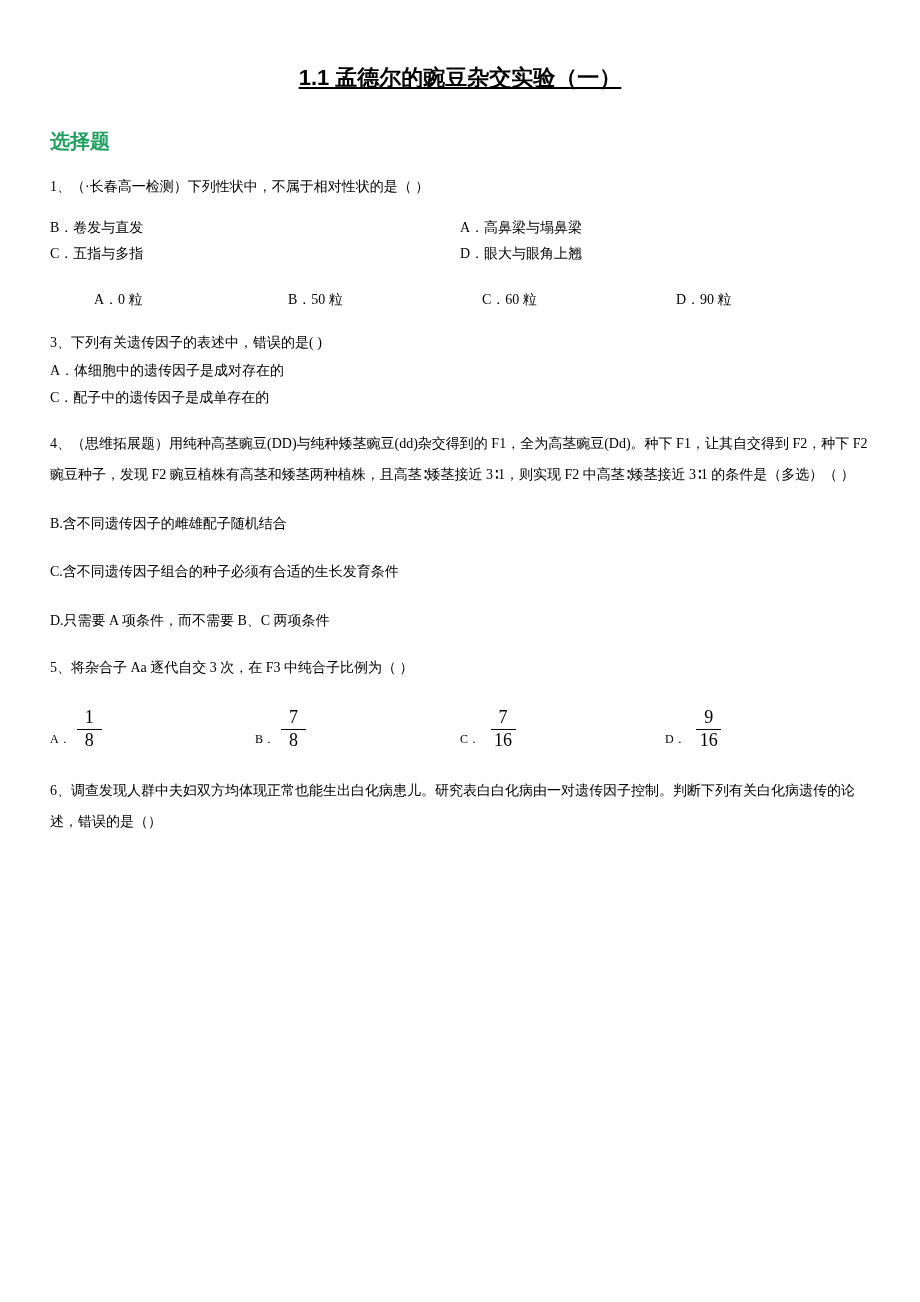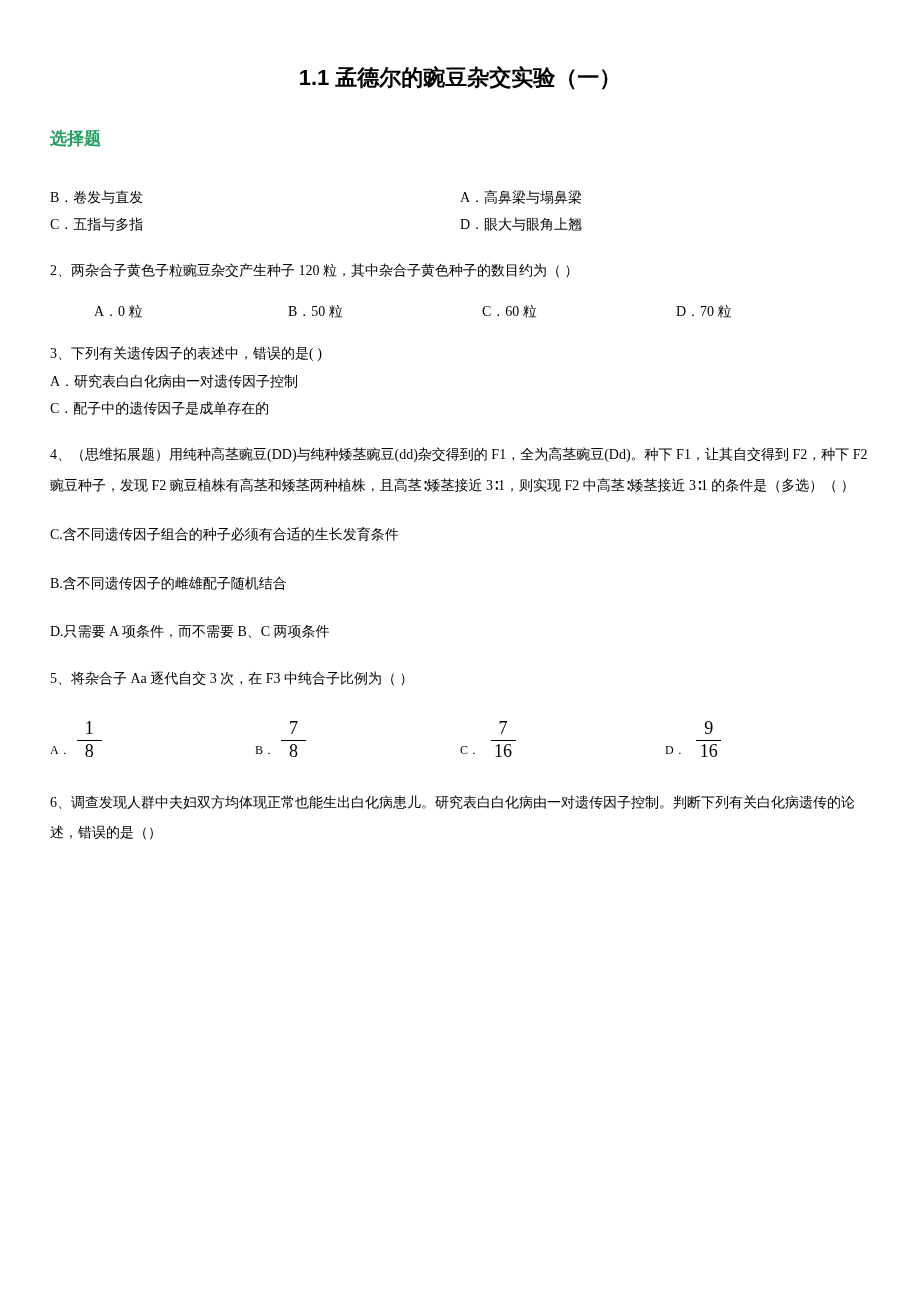--- a/index.html
+++ b/index.html
@@ -11,27 +11,28 @@
       padding: 60px 50px;
       font-size: 14px;
       line-height: 1.6;
     }
     .title {
       text-align: center;
       font-size: 22px;
       font-weight: bold;
       font-family: "Microsoft YaHei", "SimHei", sans-serif;
       margin-bottom: 30px;
+      text-decoration: underline;
     }
     .section-header {
       color: #1fa060;
-      font-size: 17px;
+      font-size: 20px;
       font-weight: bold;
       font-family: "Microsoft YaHei", "SimHei", sans-serif;
-      margin-bottom: 35px;
+      margin-bottom: 19px;
     }
     .question {
       margin-bottom: 20px;
     }
     .q-text {
       margin-bottom: 18px;
     }
     .options-2col {
       display: flex;
       flex-wrap: wrap;
@@ -91,50 +92,50 @@
     .tight { margin-bottom: 6px; }
   </style>
 </head>
 <body>
 
 <div class="title">1.1 孟德尔的豌豆杂交实验（一）</div>
 
 <div class="section-header">选择题</div>
 
 <div class="question">
+  <div class="q-text">1、（·长春高一检测）下列性状中，不属于相对性状的是（ ）</div>
   <div class="options-2col">
     <div class="opt">B．卷发与直发</div>
     <div class="opt">A．高鼻梁与塌鼻梁</div>
     <div class="opt">C．五指与多指</div>
     <div class="opt">D．眼大与眼角上翘</div>
   </div>
 </div>
 
 <div class="question">
-  <div class="q-text">2、两杂合子黄色子粒豌豆杂交产生种子 120 粒，其中杂合子黄色种子的数目约为（ ）</div>
   <div class="options-4col">
     <div class="opt">A．0 粒</div>
     <div class="opt">B．50 粒</div>
     <div class="opt">C．60 粒</div>
-    <div class="opt">D．70 粒</div>
+    <div class="opt">D．90 粒</div>
   </div>
 </div>
 
 <div class="question">
   <div class="tight">3、下列有关遗传因子的表述中，错误的是( )</div>
   <div class="statements">
-    <div class="stmt">A．研究表白白化病由一对遗传因子控制</div>
+    <div class="stmt">A．体细胞中的遗传因子是成对存在的</div>
     <div class="stmt">C．配子中的遗传因子是成单存在的</div>
   </div>
 </div>
 
 <div class="question">
   <div class="para">4、（思维拓展题）用纯种高茎豌豆(DD)与纯种矮茎豌豆(dd)杂交得到的 F1，全为高茎豌豆(Dd)。种下 F1，让其自交得到 F2，种下 F2 豌豆种子，发现 F2 豌豆植株有高茎和矮茎两种植株，且高茎∶矮茎接近 3∶1，则实现 F2 中高茎∶矮茎接近 3∶1 的条件是（多选）（ ）</div>
+  <div class="para">B.含不同遗传因子的雌雄配子随机结合</div>
   <div class="para">C.含不同遗传因子组合的种子必须有合适的生长发育条件</div>
-  <div class="para">B.含不同遗传因子的雌雄配子随机结合</div>
   <div class="para">D.只需要 A 项条件，而不需要 B、C 两项条件</div>
 </div>
 
 <div class="question">
   <div class="q-text" style="margin-bottom:28px;">5、将杂合子 Aa 逐代自交 3 次，在 F3 中纯合子比例为（ ）</div>
   <div class="frac-options">
     <div class="fopt">
       <span class="frac-label">A．</span>
       <span class="frac">
         <span class="num">1</span>

